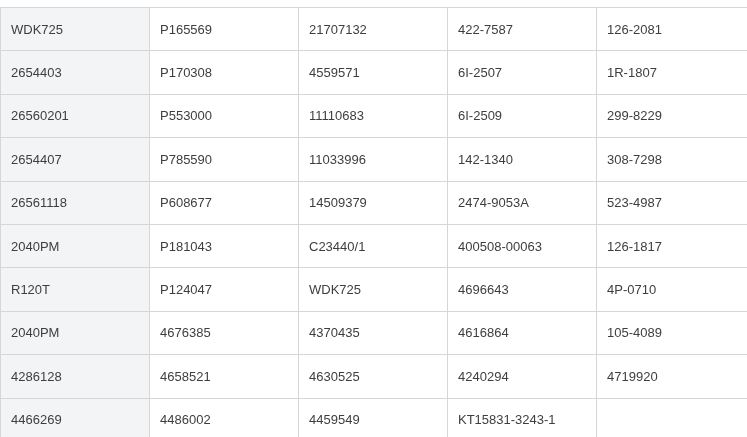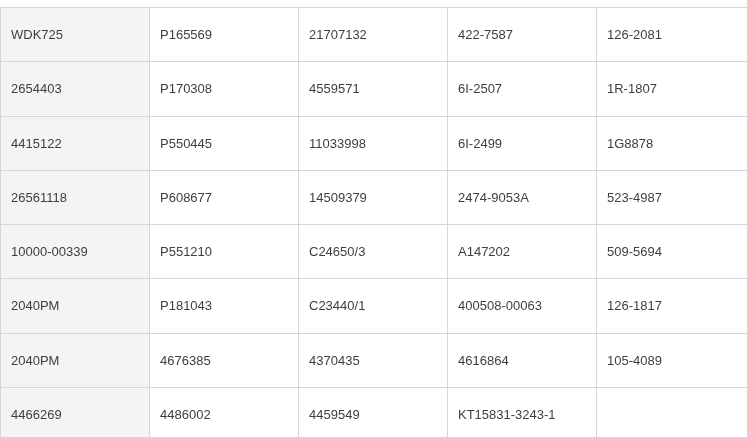--- a/index.html
+++ b/index.html
@@ -57,53 +57,67 @@
           <td>126-2081</td>
         </tr>
         <tr>
           <td>2654403</td>
           <td>P170308</td>
           <td>4559571</td>
           <td>6I-2507</td>
           <td>1R-1807</td>
         </tr>
         <tr>
-          <td>4415122</td>
-          <td>P550445</td>
-          <td>11033998</td>
-          <td>6I-2499</td>
-          <td>1G8878</td>
+          <td>26560201</td>
+          <td>P553000</td>
+          <td>11110683</td>
+          <td>6I-2509</td>
+          <td>299-8229</td>
+        </tr>
+        <tr>
+          <td>2654407</td>
+          <td>P785590</td>
+          <td>11033996</td>
+          <td>142-1340</td>
+          <td>308-7298</td>
         </tr>
         <tr>
           <td>26561118</td>
           <td>P608677</td>
           <td>14509379</td>
           <td>2474-9053A</td>
           <td>523-4987</td>
         </tr>
         <tr>
-          <td>10000-00339</td>
-          <td>P551210</td>
-          <td>C24650/3</td>
-          <td>A147202</td>
-          <td>509-5694</td>
-        </tr>
-        <tr>
           <td>2040PM</td>
           <td>P181043</td>
           <td>C23440/1</td>
           <td>400508-00063</td>
           <td>126-1817</td>
         </tr>
         <tr>
+          <td>R120T</td>
+          <td>P124047</td>
+          <td>WDK725</td>
+          <td>4696643</td>
+          <td>4P-0710</td>
+        </tr>
+        <tr>
           <td>2040PM</td>
           <td>4676385</td>
           <td>4370435</td>
           <td>4616864</td>
           <td>105-4089</td>
+        </tr>
+        <tr>
+          <td>4286128</td>
+          <td>4658521</td>
+          <td>4630525</td>
+          <td>4240294</td>
+          <td>4719920</td>
         </tr>
         <tr>
           <td>4466269</td>
           <td>4486002</td>
           <td>4459549</td>
           <td>KT15831-3243-1</td>
           <td></td>
         </tr>
       </tbody>
   </table>

